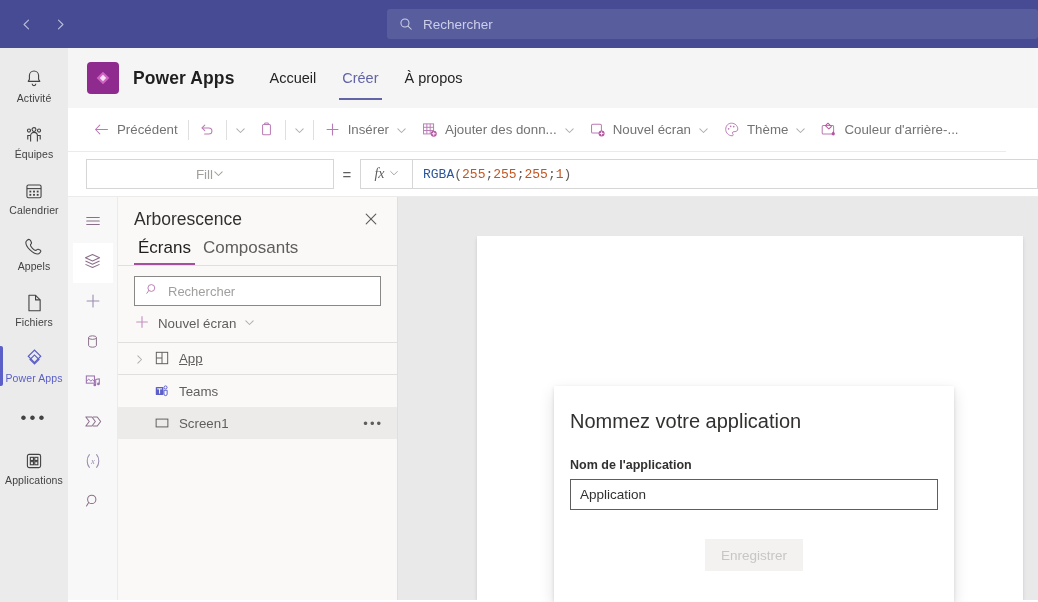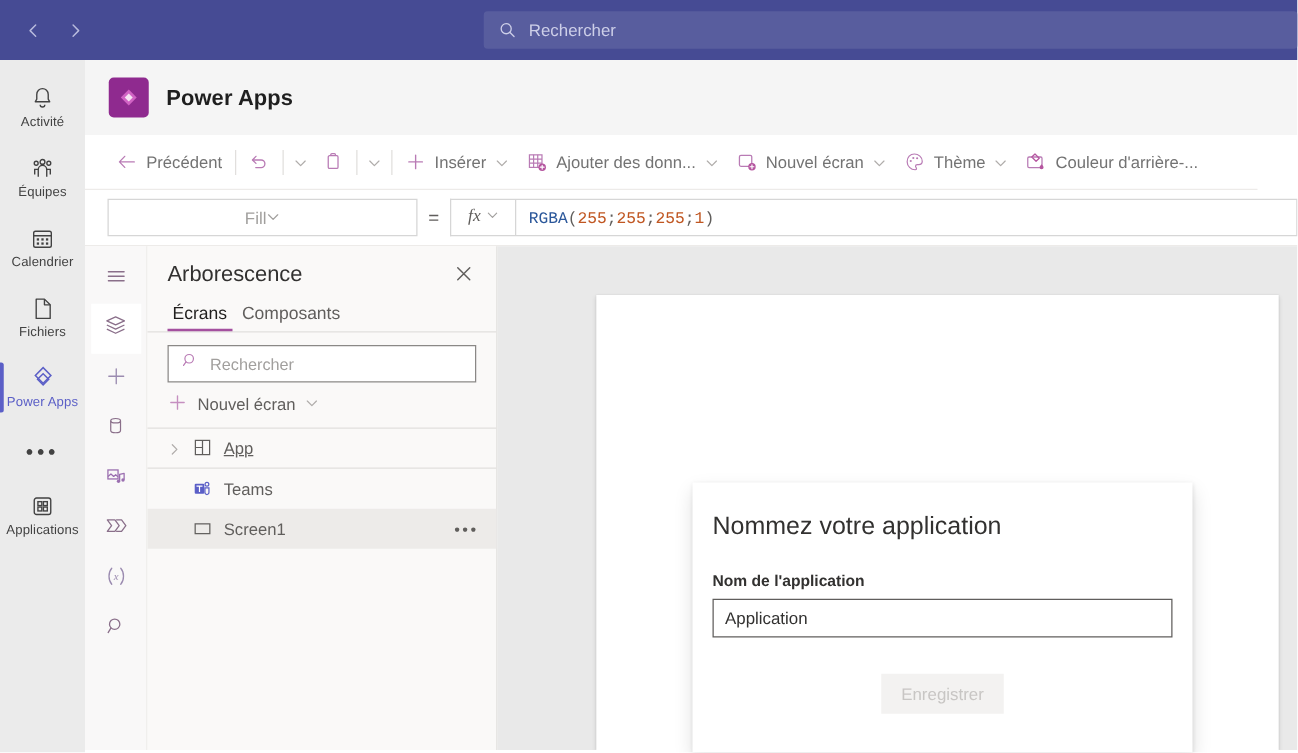--- a/index.html
+++ b/index.html
@@ -144,21 +144,21 @@
     display: flex; align-items: center; justify-content: space-between;
     padding: 12px 16px 6px 16px;
   }
   .tree-title { font-size: 17.5px; color: #323130; font-weight: 400; }
   .tree-close { color: #605e5c; width: 18px; height: 18px; }
   .tree-tabs {
     display: flex; align-items: flex-end; gap: 4px; padding: 0 16px;
     border-bottom: 1px solid #e1dfdd; height: 30px;
   }
   .tree-tab {
-    position: relative; font-size: 14px; color: #605e5c; padding: 0 4px 7px 4px;
+    position: relative; font-size: 17px; color: #605e5c; padding: 0 4px 7px 4px;
   }
   .tree-tab.active { color: #201f1e; }
   .tree-tab.active::after {
     content:""; position:absolute; left:0; right:0; bottom:0; height:2px; background:#a4509f;
   }
   .tree-search-wrap { padding: 10px 16px 0 16px; }
   .tree-search {
     height: 30px; border: 1px solid #8a8886; background: #ffffff;
     display: flex; align-items: center; gap: 8px; padding-left: 10px;
   }
@@ -272,20 +272,28 @@
               <rect x="15" y="11.6" width="2" height="2"></rect>
               <rect x="7" y="15.2" width="2" height="2"></rect>
               <rect x="11" y="15.2" width="2" height="2"></rect>
               <rect x="15" y="15.2" width="2" height="2"></rect>
             </g>
           </svg>
       </span>
       <span class="r-lbl">Calendrier</span>
     </div>
 
+    <div class="rail-item">
+      <span class="r-ico">
+        <svg width="22" height="22" viewBox="0 0 24 24">
+            <path d="M7.4 4.2c1 0 1.6 2.3 1.9 3.2.2.8-1 1.5-1.2 2.1-.2.7 1 2.7 2.2 3.9s3.2 2.4 3.9 2.2c.6-.2 1.3-1.4 2.1-1.2.9.3 3.2.9 3.2 1.9s-2 3.4-3.3 3.4c-3 0-6.6-2.5-8.6-4.5S3.1 9.9 3.1 7c0-1.4 2.4-3.3 3.4-3.3z" fill="none" stroke="#424242" stroke-width="1.2" stroke-linejoin="round"></path>
+          </svg>
+      </span>
+      <span class="r-lbl">Appels</span>
+    </div>
 
     <div class="rail-item">
       <span class="r-ico">
         <svg width="22" height="22" viewBox="0 0 24 24">
             <path d="M6.5 3.6h7.2l5 5v11.8H6.5z" fill="none" stroke="#424242" stroke-width="1.2" stroke-linejoin="round"></path>
             <path d="M13.7 3.6v5h5" fill="none" stroke="#424242" stroke-width="1.2" stroke-linejoin="round"></path>
           </svg>
       </span>
       <span class="r-lbl">Fichiers</span>
     </div>
@@ -319,20 +327,25 @@
   </div>
 
   <div class="pa-header">
     <div class="pa-logo">
       <svg width="18" height="18" viewBox="0 0 24 24">
         <rect x="12" y="3.5" width="12" height="12" transform="rotate(45 12 3.5)" fill="#d163c4"></rect>
         <rect x="12" y="7.8" width="6" height="6" transform="rotate(45 12 7.8)" fill="#f6e4f3"></rect>
       </svg>
     </div>
     <div class="pa-title">Power Apps</div>
+    <div class="pa-tabs">
+      <div class="pa-tab">Accueil</div>
+      <div class="pa-tab active">Créer</div>
+      <div class="pa-tab">À propos</div>
+    </div>
   </div>
 
   <div class="studio-wrap">
 
     <div class="cmdbar">
 
       <div class="cmd">
         <span class="c-ico">
           <svg width="17" height="17" viewBox="0 0 20 20">
               <path d="M17 10H3.6M8 4.8 3 10l5 5.2" fill="none" stroke="#b97bb5" stroke-width="1.25" stroke-linecap="round" stroke-linejoin="round"></path>

